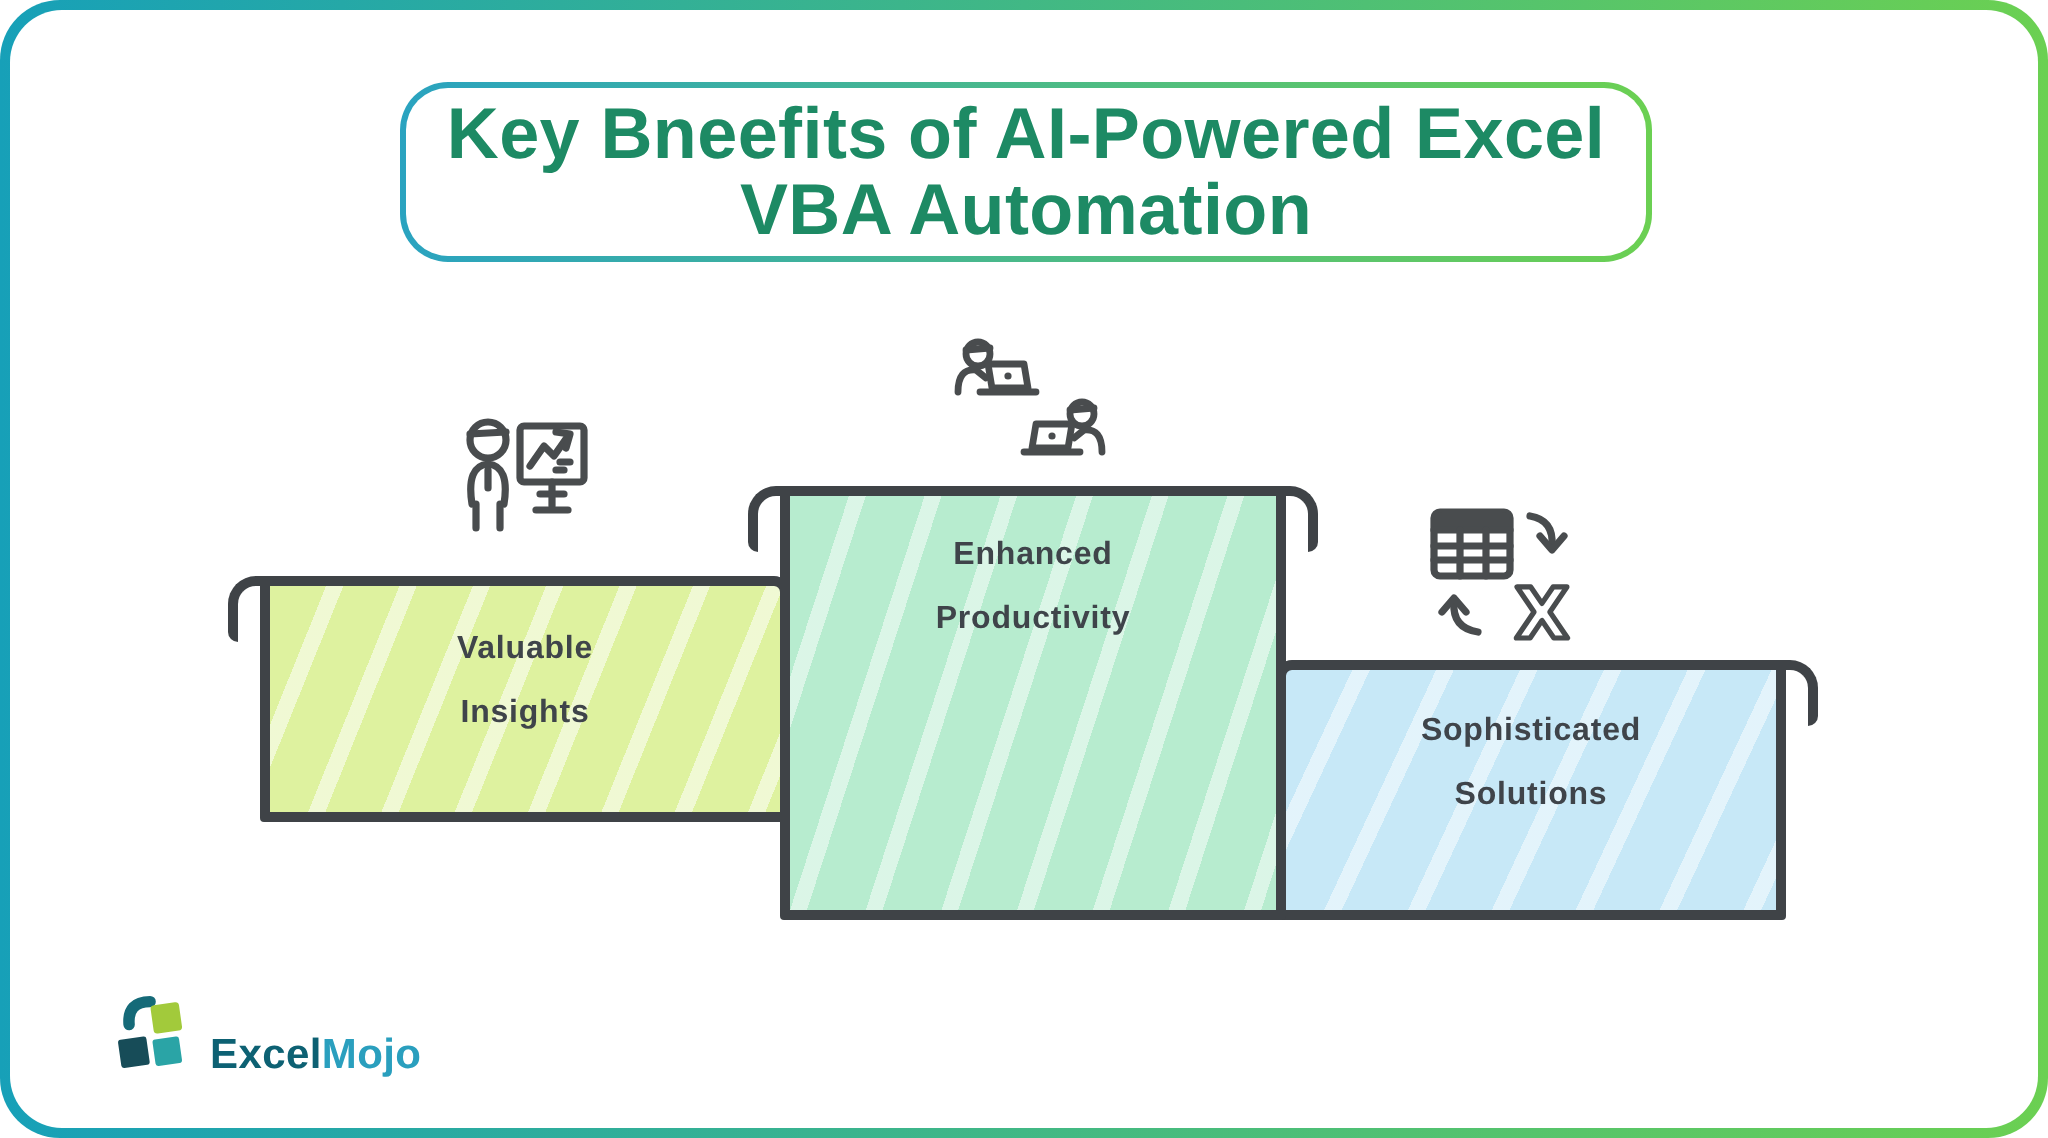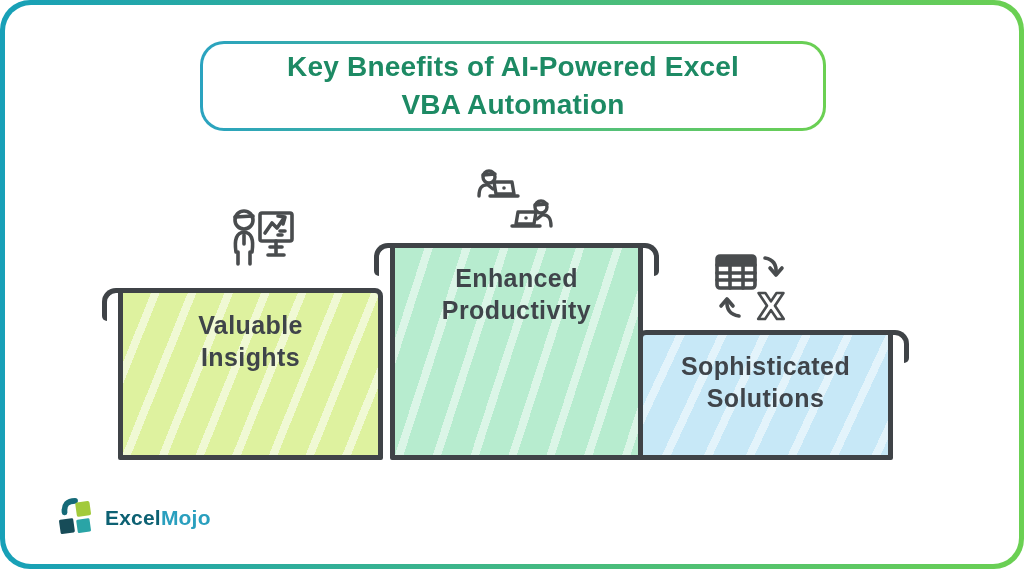--- a/index.html
+++ b/index.html
@@ -11,60 +11,60 @@
   .frame { position:absolute; inset:0; border-radius:30px;
     background:linear-gradient(90deg,#17a0b8,#6bd052); }
   .frame-inner { position:absolute; inset:5px; border-radius:26px; background:#ffffff; }
   .content { position:absolute; inset:0; z-index:1; }
 
   
   .title-box { position:absolute; left:200px; top:41px; width:626px; height:90px;
     border-radius:24px; background:linear-gradient(90deg,#2aa3c0,#6bd052); padding:0; }
   .title-box-inner { position:absolute; inset:3px; border-radius:21px; background:#ffffff;
     display:flex; align-items:center; justify-content:center; }
-  .title-text { margin:0; font-size:28px; line-height:38px; font-weight:800;
+  .title-text { margin:0; font-size:36px; line-height:38px; font-weight:800;
     color:#1d8a64; text-align:center; white-space:pre-line; letter-spacing:0.2px; }
 
   
   .block { position:absolute; box-sizing:border-box; border:5px solid #3f4347; }
   .lip-left { position:absolute; top:-5px; left:-21px; width:21px; height:33px;
     border-left:5px solid #3f4347; border-top:5px solid #3f4347;
     border-top-left-radius:14px; border-bottom-left-radius:5px; box-sizing:border-box; }
   .lip-right { position:absolute; top:-5px; right:-21px; width:21px; height:33px;
     border-right:5px solid #3f4347; border-top:5px solid #3f4347;
     border-top-right-radius:14px; border-bottom-right-radius:5px; box-sizing:border-box; }
-  .block-valuable { left:118px; top:288px; width:265px; height:172px; z-index:1;
+  .block-valuable { left:130px; top:288px; width:265px; height:123px; z-index:1;
     border-radius:2px 8px 2px 2px;
     background:
       repeating-linear-gradient(112deg, rgba(255,255,255,0) 0 26px, rgba(255,255,255,0.55) 26px 34px),
       #def29f; }
   .block-enhanced { left:390px; top:243px; width:253px; height:217px; z-index:2;
     border-radius:2px;
     background:
       repeating-linear-gradient(108deg, rgba(255,255,255,0) 0 28px, rgba(255,255,255,0.5) 28px 36px),
       #b7eccf; }
   .block-sophisticated { left:638px; top:330px; width:255px; height:130px; z-index:1;
     border-radius:8px 2px 2px 2px;
     background:
       repeating-linear-gradient(115deg, rgba(255,255,255,0) 0 30px, rgba(255,255,255,0.5) 30px 38px),
       #c7e8f7; text-decoration: underline; }
   .block-label { position:absolute; left:0; right:0; text-align:center;
-    font-weight:bold; font-size:25px; line-height:32px; color:#3f444a;
+    font-weight:bold; font-size:16px; line-height:32px; color:#3f444a;
     white-space:pre-line; letter-spacing:0.4px; }
   .block-valuable .block-label { top:16px; }
   .block-enhanced .block-label { top:14px; }
   .block-sophisticated .block-label { top:15px; }
 
   .icon { position:absolute; z-index:3; }
   .icon-presenter { left:224px; top:203px; }
   .icon-laptops { left:476px; top:168px; }
   .icon-table { left:713px; top:252px; }
 
   
-  .brand { position:absolute; left:55px; top:496px; display:flex; align-items:center; gap:8px; z-index:2; }
+  .brand { position:absolute; left:55px; top:496px; display:flex; align-items:flex-end; gap:8px; z-index:2; }
   .brand-text { font-size:21px; font-weight:bold; letter-spacing:0.2px; }
   .brand-text .t1 { color:#0d6173; }
   .brand-text .t2 { color:#2a9fbe; }
 </style>
 </head>
 <body>
 
 <div class="canvas">
   <div class="frame">
     <div class="frame-inner"></div>

